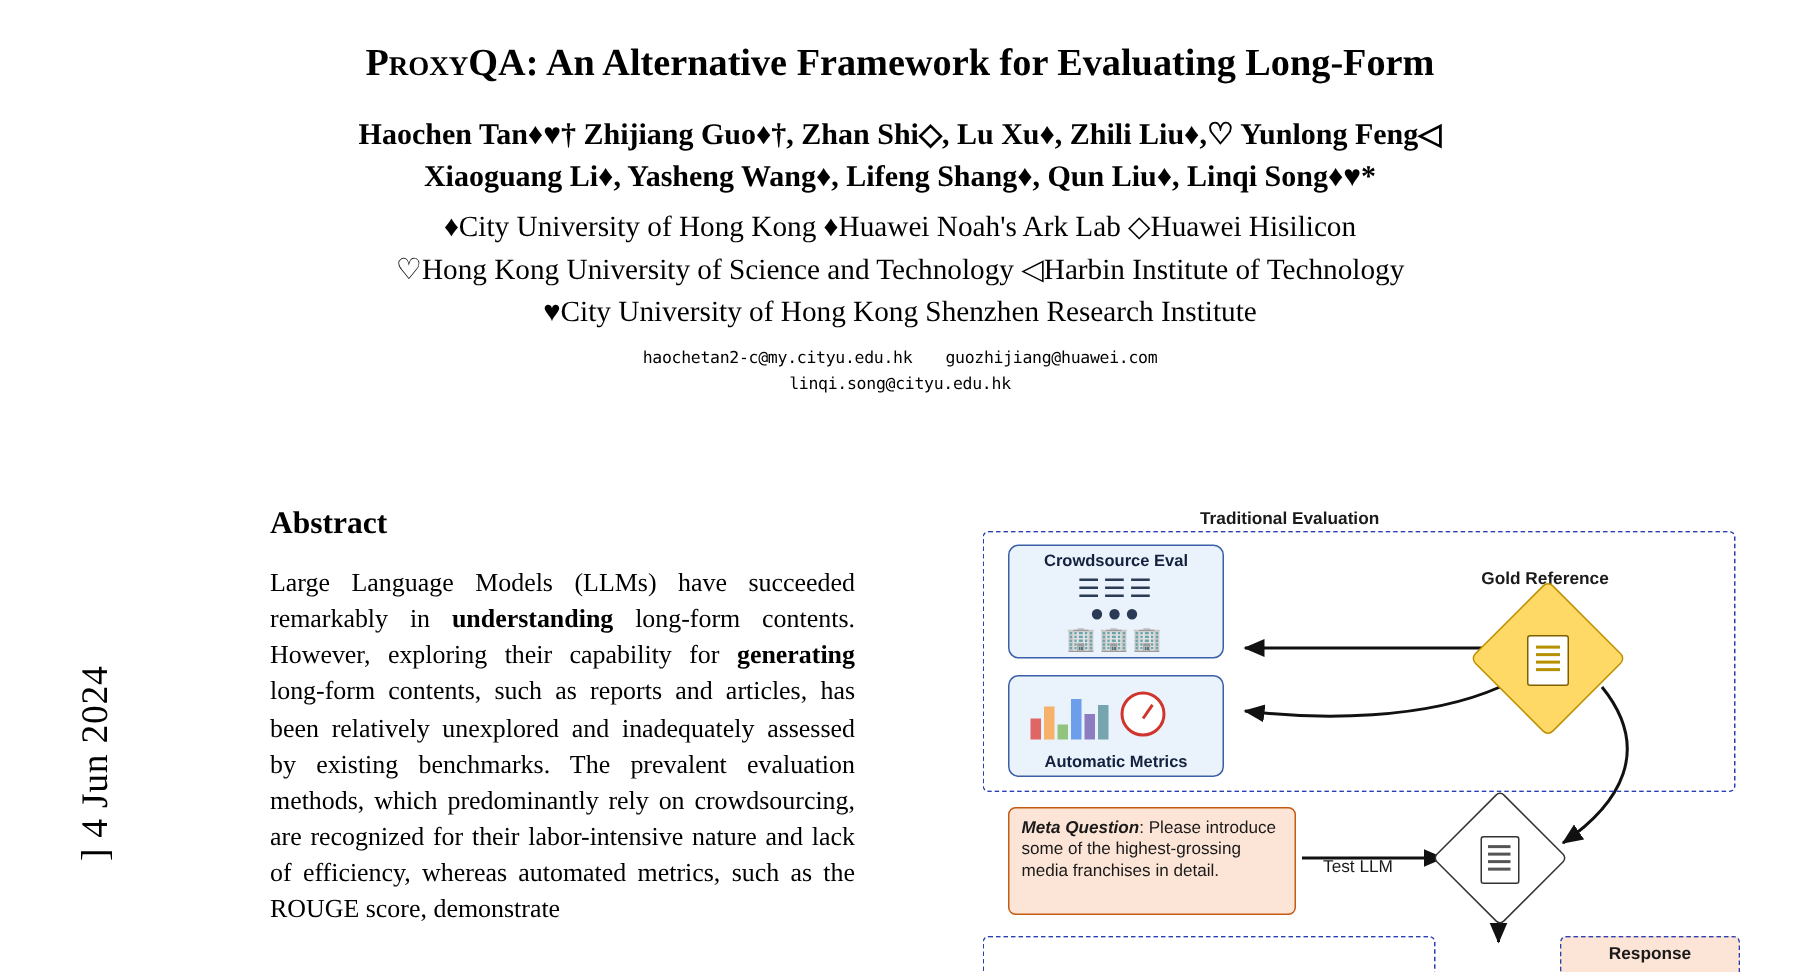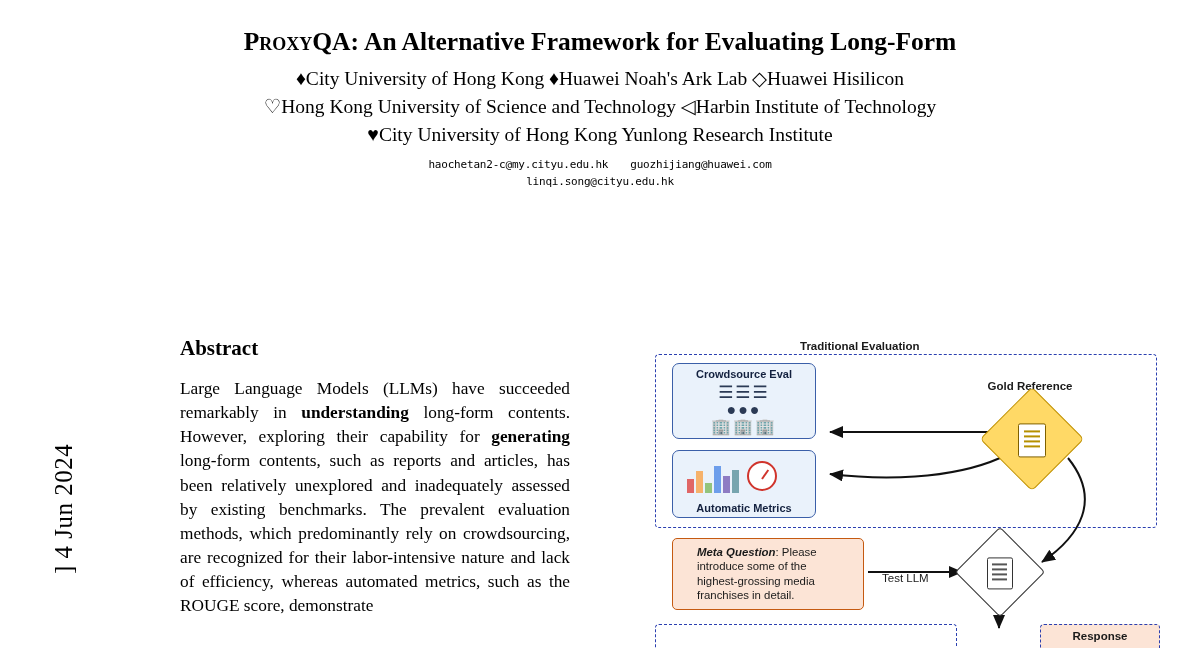--- a/index.html
+++ b/index.html
@@ -262,21 +262,21 @@
 
   .meta-q-box {
     position: absolute;
     left: 22px;
     top: 198px;
     width: 192px;
     height: 72px;
     background: #fce4d6;
     border: 1.6px solid #c55a11;
     border-radius: 5px;
-    padding: 6px 24px;
+    padding: 6px 8px;
     box-sizing: border-box;
     font-family: "Liberation Sans", sans-serif;
     font-size: 11.4px;
     line-height: 1.25;
     color: #1a1a1a;
   }
   .meta-q-box b {
     font-style: italic;
     font-weight: bold;
   }
@@ -362,25 +362,29 @@
 
 <div class="page">
 
   <div class="arxiv-stamp">] 4 Jun 2024</div>
 
   <div class="title-block">
     <div class="paper-title">
       <span class="smallcaps">ProxyQA</span><span>: An Alternative Framework for Evaluating Long-Form</span><br>
     </div>
 
+    <div class="authors">
+      <div>Haochen Tan♦♥† Zhijiang Guo♦†, Zhan Shi◇, Lu Xu♦, Zhili Liu♦,♡ Yunlong Feng◁</div>
+      <div>Xiaoguang Li♦, Yasheng Wang♦, Lifeng Shang♦, Qun Liu♦, Linqi Song♦♥*</div>
+    </div>
 
     <div class="affil">
       <div>♦City University of Hong Kong ♦Huawei Noah's Ark Lab ◇Huawei Hisilicon</div>
       <div>♡Hong Kong University of Science and Technology ◁Harbin Institute of Technology</div>
-      <div>♥City University of Hong Kong Yunlong Research Institute</div>
+      <div>♥City University of Hong Kong Shenzhen Research Institute</div>
     </div>
 
     <div class="emails">
       <div>
         <span>haochetan2-c@my.cityu.edu.hk</span><span class="gap"></span><span>guozhijiang@huawei.com</span>
       </div>
       <div>
         <span>linqi.song@cityu.edu.hk</span>
       </div>
     </div>

